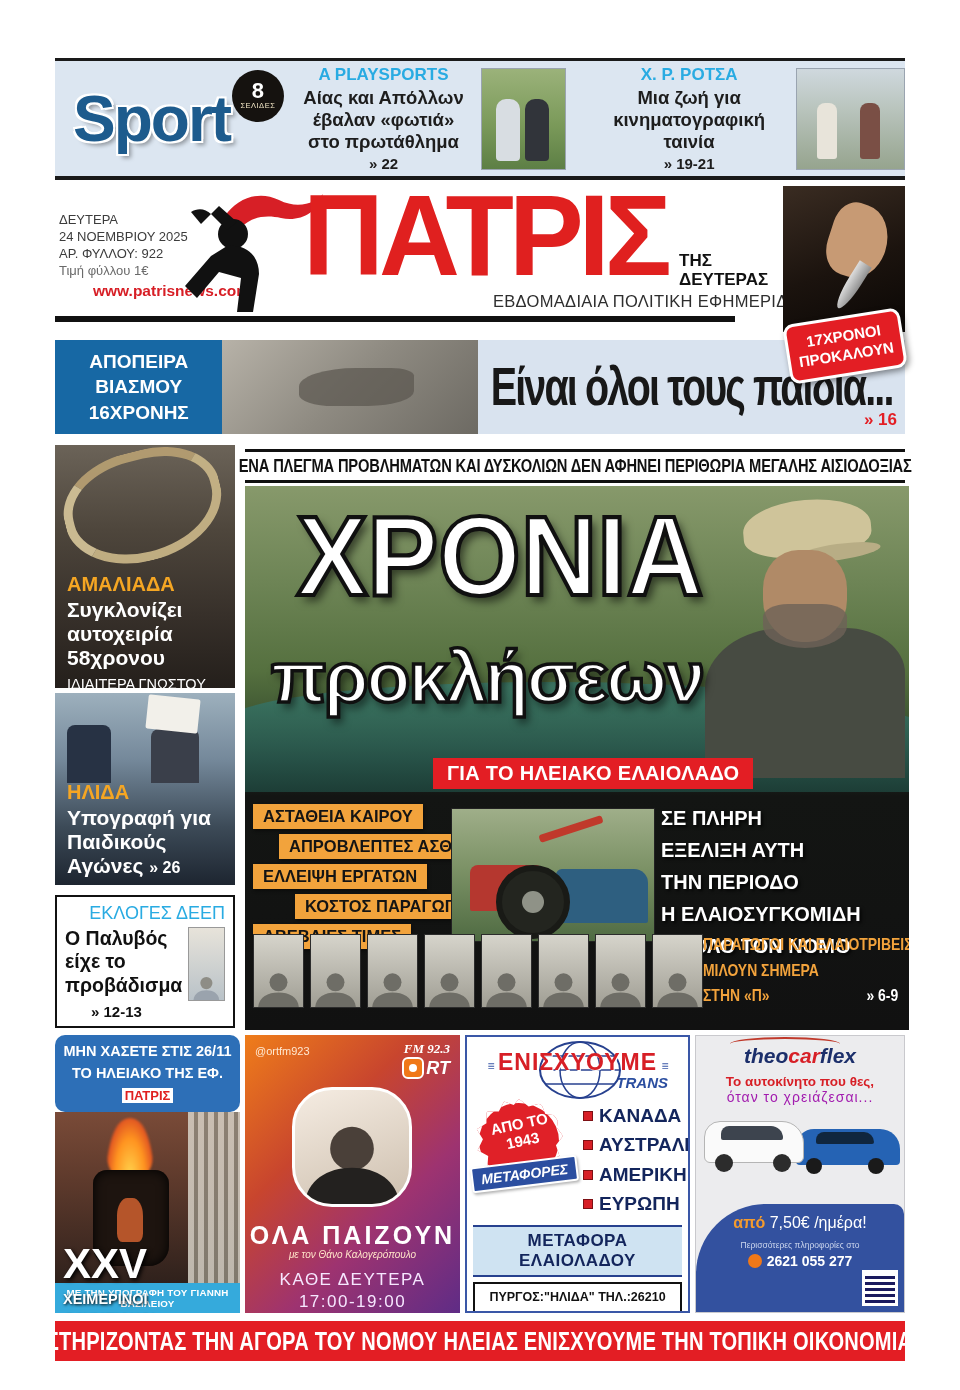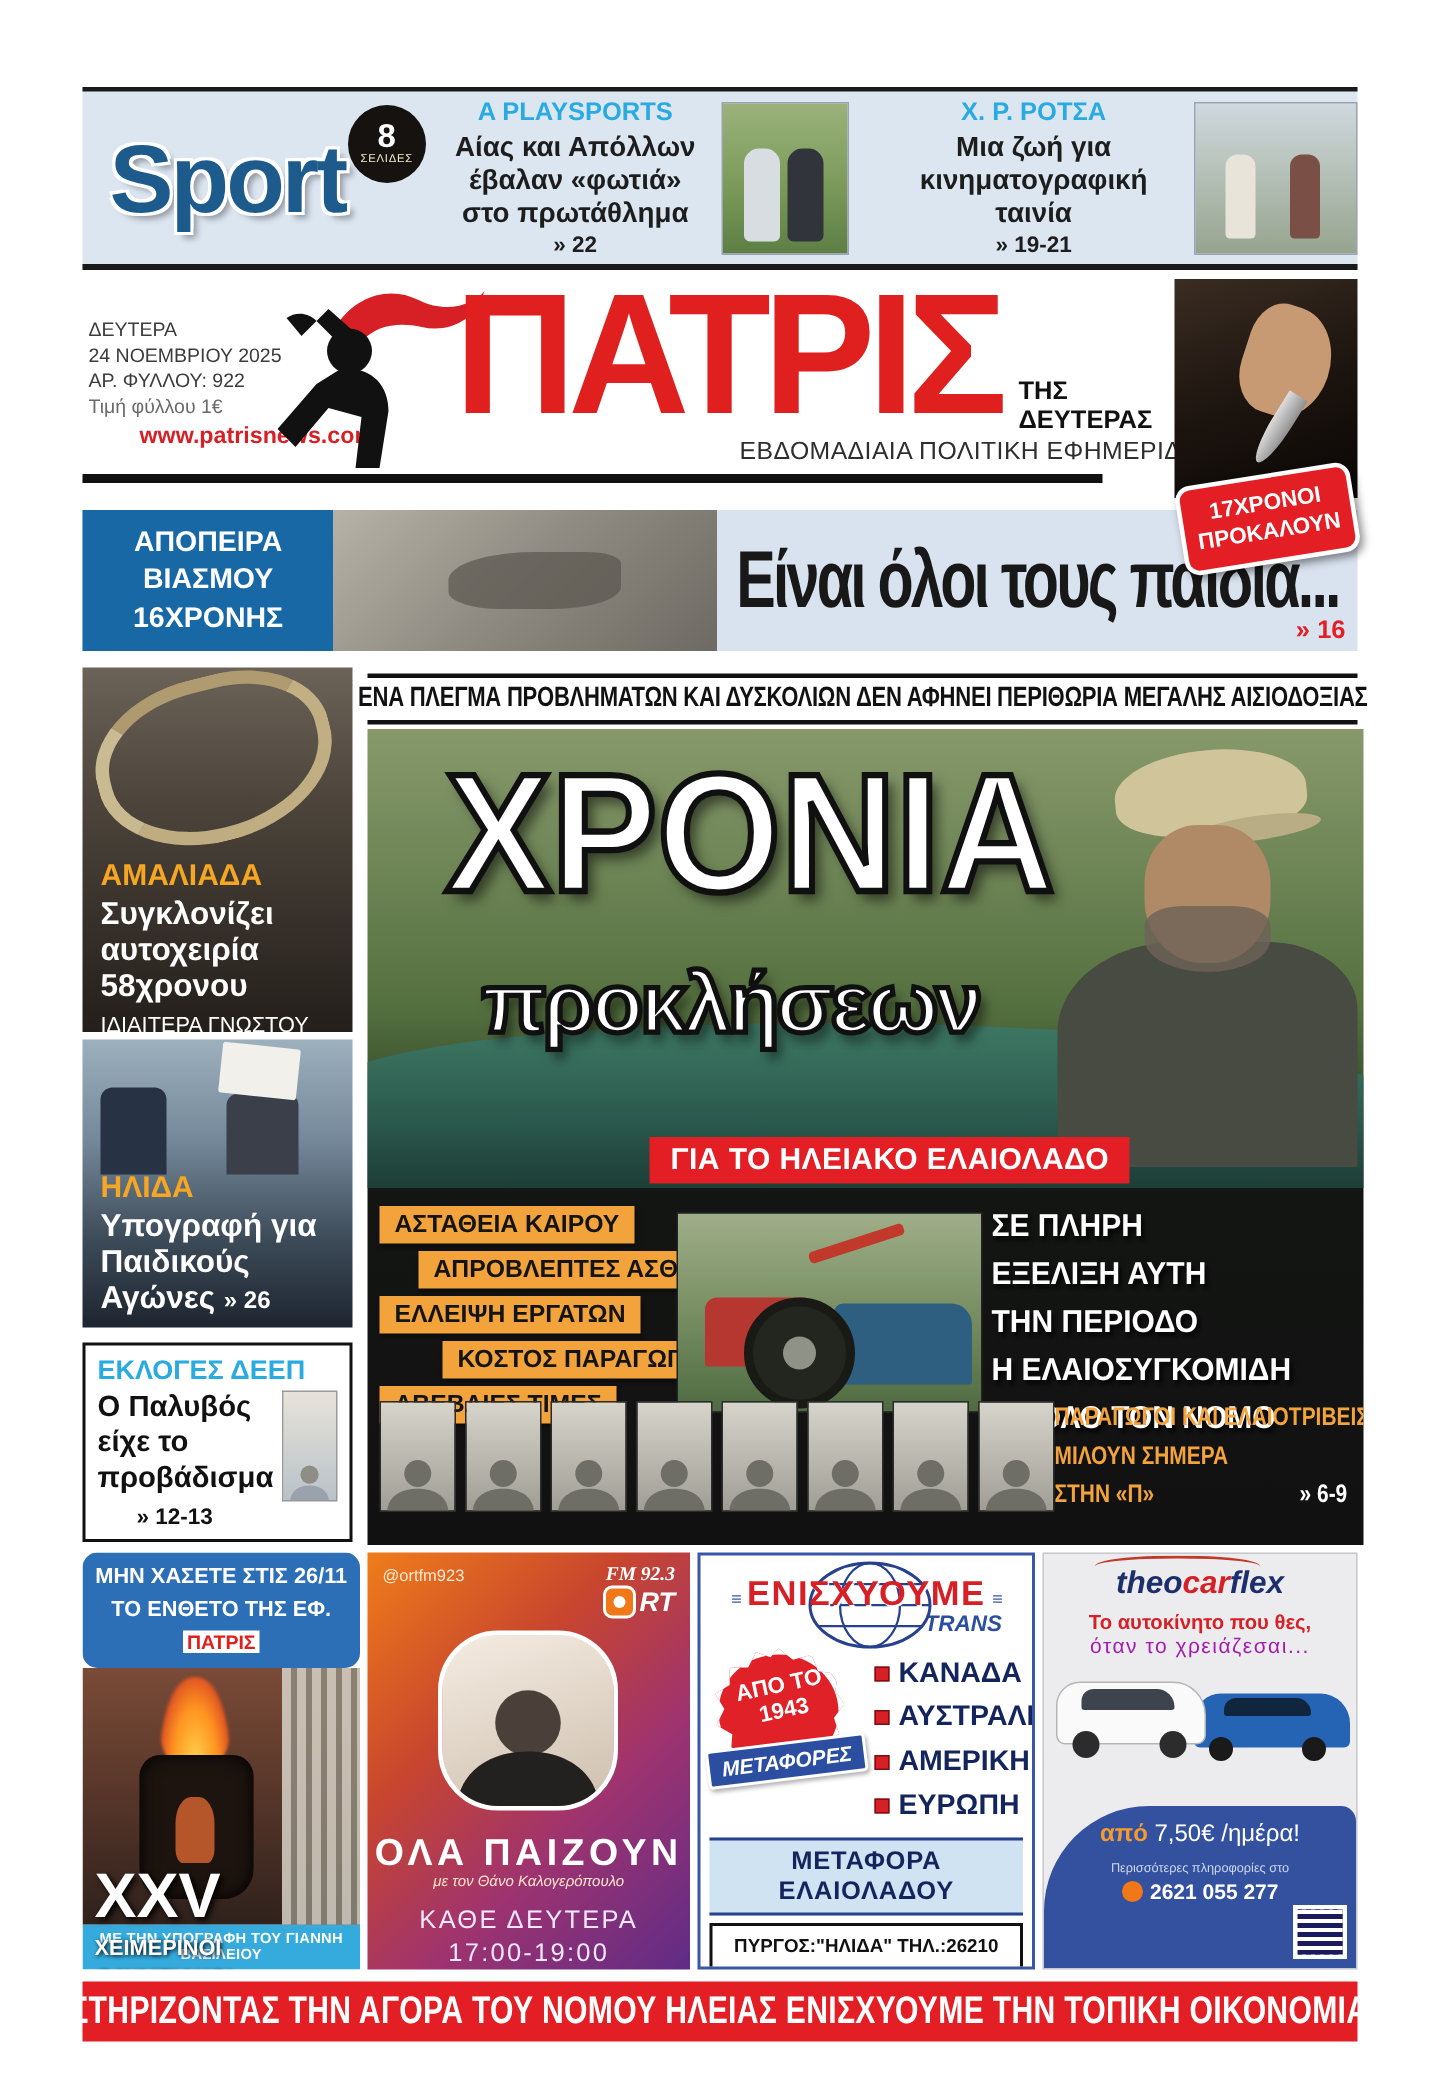--- a/index.html
+++ b/index.html
@@ -78,21 +78,21 @@
       border:9px solid #cdb98a; border-radius:50% 45% 55% 50%; transform:rotate(-14deg); opacity:.9;
       border-top-color:#b9a173; border-left-color:#d8c79b; }
   .box-ilida { top:693px; height:192px; padding:88px 12px 0 12px;
       background:linear-gradient(180deg,#9db0bd 0%,#74889a 35%,#3c4a57 70%,#1d2530 100%); }
   .box-ilida .men { position:absolute; left:0; top:0; width:100%; height:90px; }
   .box-ilida .men i { position:absolute; border-radius:8px 8px 0 0; }
   .box-ilida .men i:nth-child(1){ left:12px; bottom:0; width:44px; height:58px; background:#273244; }
   .box-ilida .men i:nth-child(2){ left:96px; bottom:0; width:48px; height:54px; background:#3a3f4a; }
   .box-ilida .men .paper { left:92px; top:4px; width:52px; height:34px; background:#f2f0ea; border-radius:2px; transform:rotate(6deg); }
   .box-ekloges { top:895px; height:133px; background:#fff; border:2px solid #111; padding:6px 8px; }
-  .ekloges-kicker { color:#29abe2; font-weight:bold; font-size:18px; text-align:left; margin-bottom:3px; }
+  .ekloges-kicker { color:#29abe2; font-weight:normal; font-size:18px; text-align:right; margin-bottom:3px; }
   .ekloges-row { display:flex; gap:6px; }
   .ekloges-title { color:#111; font-weight:bold; font-size:19.5px; line-height:1.2; flex:1; }
   .ekloges-photo { width:58px; height:74px; background:linear-gradient(#e7e3da,#b9c2c8); border:1px solid #999; position:relative; overflow:hidden; }
   .ekloges-photo svg { position:absolute; bottom:-2px; left:0; width:100%; }
   .ekloges-page { color:#111; font-weight:bold; font-size:15px; margin:2px 0 0 26px; }
 
   
   .main-banner { position:absolute; left:245px; top:449px; width:660px; height:34px;
                  border-top:3px solid #111; border-bottom:3px solid #111;
                  display:flex; align-items:center; justify-content:center; }
@@ -106,21 +106,21 @@
   .farmer { position:absolute; right:10px; top:6px; width:200px; height:290px; }
   .farmer .cap { position:absolute; right:28px; top:8px; width:128px; height:56px; background:#cfc49a; border-radius:55% 55% 40% 40%; transform:rotate(-5deg); }
   .farmer .brim { position:absolute; right:18px; top:52px; width:86px; height:16px; background:#b8ad85; border-radius:50%; transform:rotate(-8deg); }
   .farmer .face { position:absolute; right:52px; top:58px; width:84px; height:92px; background:#b08a67; border-radius:42% 42% 46% 46%; }
   .farmer .beard { position:absolute; right:52px; top:112px; width:84px; height:44px; background:#6e6258; border-radius:30% 30% 50% 50%; opacity:.8; }
   .farmer .torso { position:absolute; right:-6px; top:136px; width:200px; height:150px; background:#474b42; border-radius:40% 30% 0 0; }
   .main-h1 { position:absolute; left:12px; top:6px; width:486px; text-align:center;
              font-size:106px; font-weight:bold; color:#fff; letter-spacing:0;
              -webkit-text-stroke:4px #101010; text-shadow:5px 6px 8px rgba(0,0,0,.55); transform:scaleY(1.06); transform-origin:top; }
   .main-h2 { position:absolute; left:16px; top:150px; width:452px; text-align:center;
-             font-size:56px; font-weight:bold; color:#fff; letter-spacing:-2px;
+             font-size:72px; font-weight:bold; color:#fff; letter-spacing:-2px;
              -webkit-text-stroke:3.5px #101010; text-shadow:4px 6px 8px rgba(0,0,0,.55); }
   .red-band { position:absolute; left:188px; top:272px; background:#e31e24; color:#fff;
               font-weight:bold; font-size:20px; padding:4px 14px; letter-spacing:.3px; white-space:nowrap; }
   .tags { position:absolute; left:8px; top:318px; display:flex; flex-direction:column; align-items:flex-start; gap:5px; }
   .tag { background:#f2a33c; color:#141414; font-weight:bold; font-size:16.5px; padding:3px 10px; white-space:nowrap;
          box-shadow:1px 2px 3px rgba(0,0,0,.4); }
   .tags div.tag:nth-of-type(2){ margin-left:26px; }
   .tags div.tag:nth-of-type(4){ margin-left:42px; }
   .tractor { position:absolute; left:206px; top:322px; width:204px; height:134px; border:1px solid #222;
              background:linear-gradient(180deg,#9fae89 0%,#7c9266 45%,#4f6b42 100%); overflow:hidden; }
@@ -429,21 +429,21 @@
       <div class="ob ob-last">
         <span>ΣΤΗΝ «Π»</span>
         <span class="pg">» 6-9</span>
       </div>
     </div>
   </section>
 
   <div class="ad ad-olymp">
     <div class="oly-top">
       <div>ΜΗΝ ΧΑΣΕΤΕ ΣΤΙΣ 26/11</div>
-      <div><span>ΤΟ ΕΝΘΕΤΟ ΤΗΣ ΕΦ.</span>
+      <div><span>ΤΟ ΗΛΕΙΑΚΟ ΤΗΣ ΕΦ.</span>
         <span class="oly-chip">ΠΑΤΡΙΣ</span></div>
     </div>
     <div class="oly-photo">
       <div class="oly-col"></div>
       <div class="oly-flame"></div>
       <div class="oly-vase"></div>
       <div class="oly-run"></div>
       <div class="oly-xxv">XXV</div>
       <div class="oly-lines">
 

